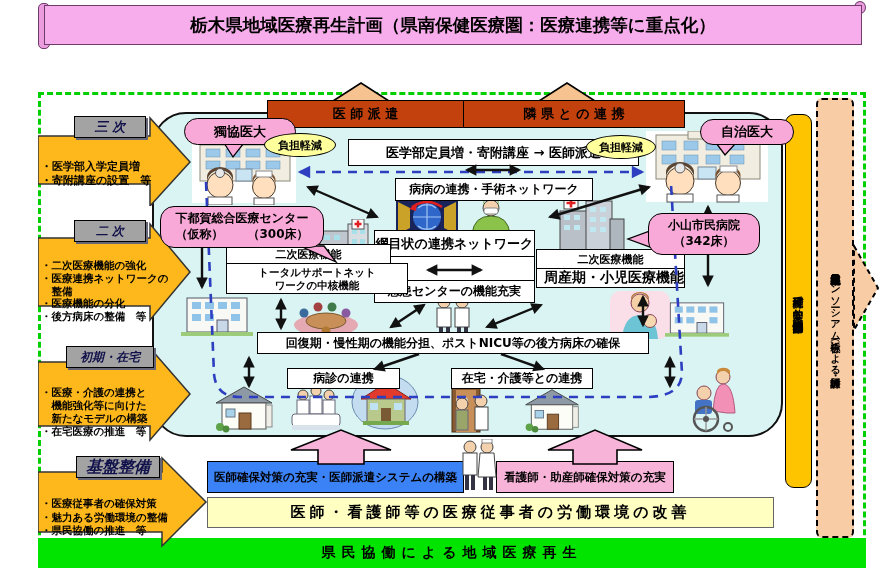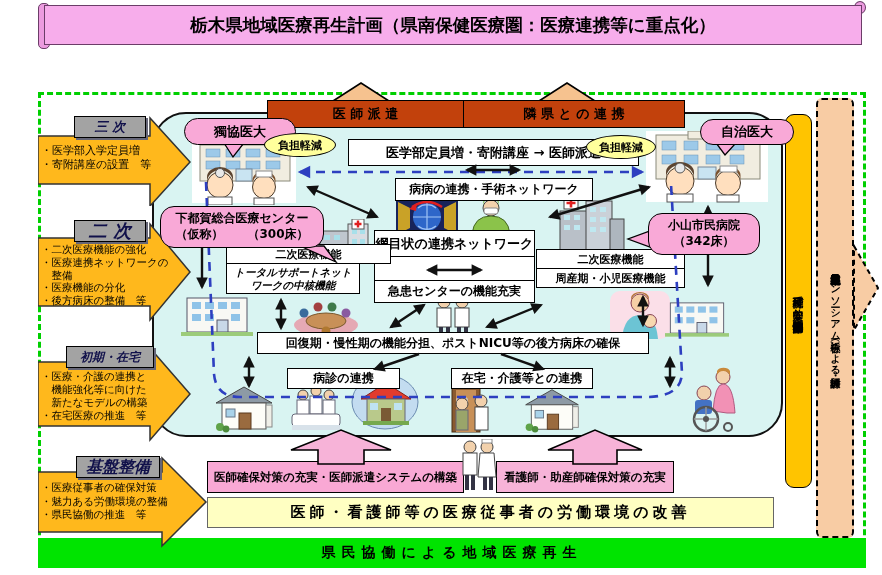--- a/index.html
+++ b/index.html
@@ -7,21 +7,21 @@
   .stage{position:relative;width:882px;height:575px;background:#fff;overflow:hidden;}
   .abs{position:absolute;box-sizing:border-box;}
   .ctr{display:flex;align-items:center;justify-content:center;text-align:center;}
   .pre{white-space:pre-line;}
   .wbox{background:#fff;border:1.6px solid #000;z-index:4;font-weight:bold;color:#000;}
   .bubble{background:#F9A9D7;border:1.6px solid #000;border-radius:14px;z-index:6;font-weight:bold;color:#000;}
   .ellipse{background:#FFFF9C;border:1.6px solid #000;border-radius:50%;z-index:6;font-weight:bold;color:#000;}
   .peachbar{background:#c2410c;border:1.6px solid #000;z-index:6;font-weight:bold;color:#000;}
   .tagbox{background:#a3a3a3;border:1.5px solid #000;box-shadow:2px 2px 0 #667;font-weight:bold;font-style:italic;
           color:#10104a;z-index:5;display:flex;align-items:center;justify-content:center;}
-  .arrtext{z-index:5;font-weight:normal;color:#000;line-height:1.26;}
+  .arrtext{z-index:5;font-weight:bold;color:#000;line-height:1.26;margin-top:16px;}
   .vtext{writing-mode:vertical-rl;font-weight:bold;color:#000;}
   .ill{z-index:3;}
   svg{display:block;}
 </style>
 </head>
 <body>
 
 <div class="stage">
 
   <div class="abs" style="left:38px;top:92px;width:828px;height:470px;border:3px dashed #00CF00;z-index:0;"></div>
@@ -43,21 +43,21 @@
       <span>三 次</span>
       </div>
     <div class="abs arrtext pre" style="left:3px;top:30px;width:148px;font-size:11px;">・医学部入学定員増
 ・寄附講座の設置　等</div>
   </div>
 
   <div class="abs" style="left:38px;top:220px;width:154px;height:104px;z-index:4;">
     <svg width="154" height="104" style="position:absolute;left:0;top:0;">
       <polygon points="0,18 112,18 112,4 152,52 112,100 112,86 0,86" fill="#FFB81C" stroke="#333" stroke-width="1.5"></polygon>
     </svg>
-    <div class="abs tagbox" style="left:36px;top:0px;width:72px;height:22px;font-size:18px;">
+    <div class="abs tagbox" style="left:36px;top:0px;width:72px;height:22px;font-size:12px;">
       <span>二 次</span>
       </div>
     <div class="abs arrtext pre" style="left:3px;top:23px;width:150px;font-size:10.5px;line-height:1.22;">・二次医療機能の強化
 ・医療連携ネットワークの
 　整備
 ・医療機能の分化
 ・後方病床の整備　等</div>
   </div>
 
   <div class="abs" style="left:38px;top:346px;width:154px;height:96px;z-index:4;">
@@ -418,48 +418,48 @@
   <div class="abs ctr wbox" style="left:374px;top:230px;width:161px;height:27px;font-size:13px;">
     <span>網目状の連携ネットワーク</span>
     </div>
   <div class="abs wbox" style="left:374px;top:256px;width:161px;height:25px;"></div>
   <div class="abs ctr wbox" style="left:374px;top:280px;width:161px;height:23px;font-size:12px;">
     <span>急患センターの機能充実</span>
     </div>
   <div class="abs ctr wbox" style="left:226px;top:244px;width:165px;height:20px;font-size:11px;">
     <span>二次医療機能</span>
     </div>
-  <div class="abs ctr wbox" style="left:226px;top:263px;width:134px;height:31px;font-size:10.5px;line-height:1.2;font-style:italic;">
+  <div class="abs ctr wbox" style="left:226px;top:263px;width:182px;height:31px;font-size:10.5px;line-height:1.2;">
     <span class="pre">トータルサポートネット
 ワークの中核機能</span>
     </div>
   <div class="abs ctr wbox" style="left:536px;top:249px;width:149px;height:20px;font-size:11px;">
     <span>二次医療機能</span>
     </div>
-  <div class="abs ctr wbox" style="left:536px;top:268px;width:149px;height:20px;font-size:11px;">
+  <div class="abs ctr wbox" style="left:536px;top:268px;width:149px;height:20px;font-size:14px;justify-content:flex-end;">
     <span>周産期・小児医療機能</span>
     </div>
   <div class="abs ctr wbox" style="left:257px;top:332px;width:392px;height:22px;font-size:12px;">
     <span>回復期・慢性期の機能分担、ポストNICU等の後方病床の確保</span>
     </div>
   <div class="abs ctr wbox" style="left:287px;top:368px;width:113px;height:21px;font-size:12px;">
     <span>病診の連携</span>
     </div>
   <div class="abs ctr wbox" style="left:451px;top:368px;width:142px;height:21px;font-size:12px;">
     <span>在宅・介護等との連携</span>
     </div>
 
   <div class="abs ctr" style="left:785px;top:114px;width:27px;height:374px;background:#FFC400;border:1.6px solid #000;border-radius:9px;z-index:4;">
     <span class="vtext" style="font-size:10.5px;">持続可能で安定的な医療提供体制・医療連携体制</span>
     </div>
   <div class="abs ctr" style="left:816px;top:98px;width:38px;height:440px;background:#F8CCA4;border:2px dashed #000;border-radius:6px;z-index:4;">
     <span class="vtext" style="font-size:10px;">県南地域医療再生コンソーシアム（仮称）による評価・検討</span>
     </div>
 
-  <div class="abs ctr" style="left:207px;top:461px;width:257px;height:32px;background:#f9a8d4;border:1.6px solid #000;z-index:4;">
+  <div class="abs ctr" style="left:207px;top:461px;width:257px;height:32px;background:#3b82f6;border:1.6px solid #000;z-index:4;">
     <span style="font-size:11.5px;font-weight:bold;color:#000;">医師確保対策の充実・医師派遣システムの構築</span>
     </div>
   <div class="abs ctr" style="left:496px;top:461px;width:178px;height:32px;background:#F7B3D8;border:1.6px solid #000;z-index:4;">
     <span style="font-size:11.5px;font-weight:bold;color:#000;">看護師・助産師確保対策の充実</span>
     </div>
   <div class="abs ctr" style="left:207px;top:497px;width:567px;height:31px;background:#FFFFC2;border:1.6px solid #666;z-index:4;">
     <span style="font-size:15px;font-weight:bold;letter-spacing:4px;color:#000;">医師・看護師等の医療従事者の労働環境の改善</span>
     </div>
   <div class="abs ctr" style="left:38px;top:538px;width:828px;height:30px;background:#00E400;z-index:2;">
     <span style="font-size:14px;font-weight:bold;letter-spacing:6px;color:#000;">県民協働による地域医療再生</span>

